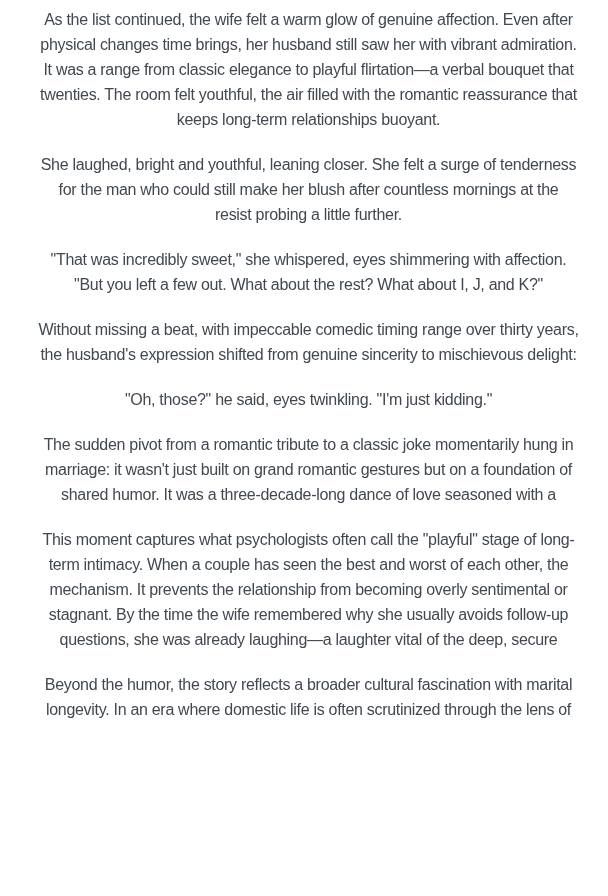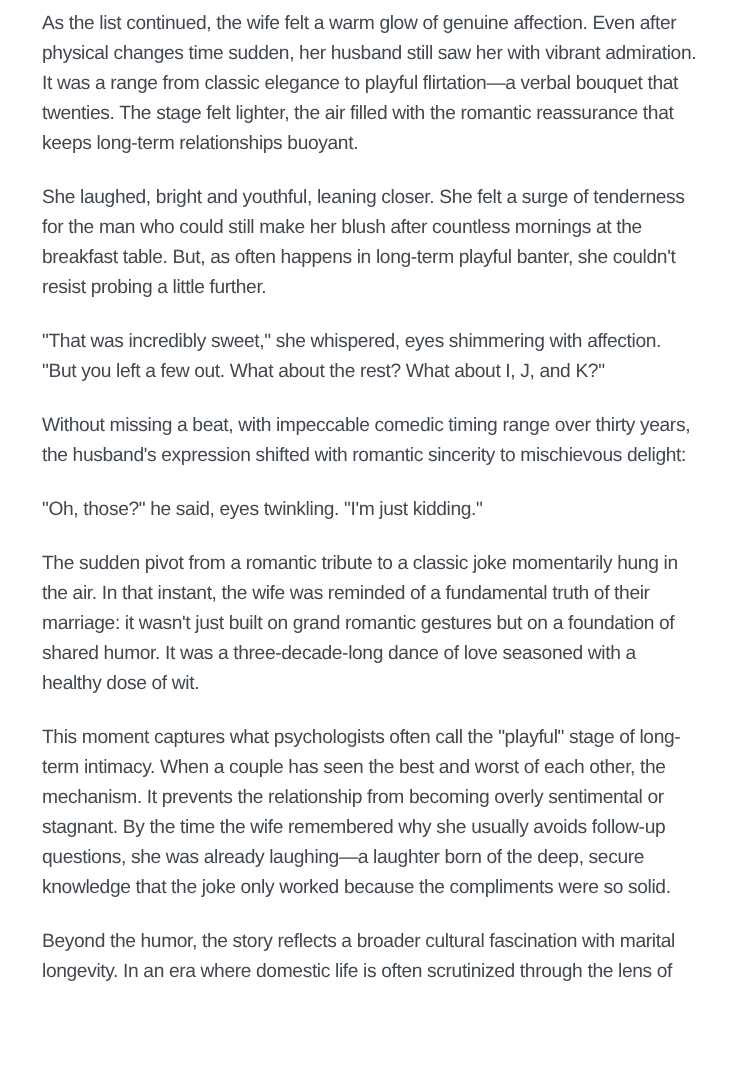--- a/index.html
+++ b/index.html
@@ -12,70 +12,67 @@
     height: 896px;
     overflow: hidden;
   }
   .article {
     padding: 7px 26px 0 35px;
     box-sizing: border-box;
     width: 608px;
   }
   .paragraph {
     margin: 0 0 20px 0;
+    text-align: center;
   }
   .text-line {
     font-family: "Liberation Sans", "DejaVu Sans", sans-serif;
     font-size: 16px;
     line-height: 25px;
     letter-spacing: -0.3px;
     color: #414850;
     white-space: pre;
   }
 </style>
 </head>
 <body>
 
 <div class="article">
     <div class="paragraph">
       <div class="text-line">As the list continued, the wife felt a warm glow of genuine affection. Even after</div>
-      <div class="text-line">physical changes time sudden, her husband still saw her with vibrant admiration.</div>
+      <div class="text-line">physical changes time brings, her husband still saw her with vibrant admiration.</div>
       <div class="text-line">It was a range from classic elegance to playful flirtation—a verbal bouquet that</div>
-      <div class="text-line">twenties. The stage felt lighter, the air filled with the romantic reassurance that</div>
+      <div class="text-line">twenties. The room felt youthful, the air filled with the romantic reassurance that</div>
       <div class="text-line">keeps long-term relationships buoyant.</div>
     </div>
     <div class="paragraph">
       <div class="text-line">She laughed, bright and youthful, leaning closer. She felt a surge of tenderness</div>
       <div class="text-line">for the man who could still make her blush after countless mornings at the</div>
-      <div class="text-line">breakfast table. But, as often happens in long-term playful banter, she couldn't</div>
       <div class="text-line">resist probing a little further.</div>
     </div>
     <div class="paragraph">
       <div class="text-line">"That was incredibly sweet," she whispered, eyes shimmering with affection.</div>
       <div class="text-line">"But you left a few out. What about the rest? What about I, J, and K?"</div>
     </div>
     <div class="paragraph">
       <div class="text-line">Without missing a beat, with impeccable comedic timing range over thirty years,</div>
-      <div class="text-line">the husband's expression shifted with romantic sincerity to mischievous delight:</div>
+      <div class="text-line">the husband's expression shifted from genuine sincerity to mischievous delight:</div>
     </div>
     <div class="paragraph">
       <div class="text-line">"Oh, those?" he said, eyes twinkling. "I'm just kidding."</div>
     </div>
     <div class="paragraph">
       <div class="text-line">The sudden pivot from a romantic tribute to a classic joke momentarily hung in</div>
-      <div class="text-line">the air. In that instant, the wife was reminded of a fundamental truth of their</div>
       <div class="text-line">marriage: it wasn't just built on grand romantic gestures but on a foundation of</div>
       <div class="text-line">shared humor. It was a three-decade-long dance of love seasoned with a</div>
-      <div class="text-line">healthy dose of wit.</div>
     </div>
     <div class="paragraph">
       <div class="text-line">This moment captures what psychologists often call the "playful" stage of long-</div>
       <div class="text-line">term intimacy. When a couple has seen the best and worst of each other, the</div>
       <div class="text-line">mechanism. It prevents the relationship from becoming overly sentimental or</div>
       <div class="text-line">stagnant. By the time the wife remembered why she usually avoids follow-up</div>
-      <div class="text-line">questions, she was already laughing—a laughter born of the deep, secure</div>
-      <div class="text-line">knowledge that the joke only worked because the compliments were so solid.</div>
+      <div class="text-line">questions, she was already laughing—a laughter vital of the deep, secure</div>
     </div>
     <div class="paragraph">
       <div class="text-line">Beyond the humor, the story reflects a broader cultural fascination with marital</div>
       <div class="text-line">longevity. In an era where domestic life is often scrutinized through the lens of</div>
     </div>
   </div>
 
 </body></html>

